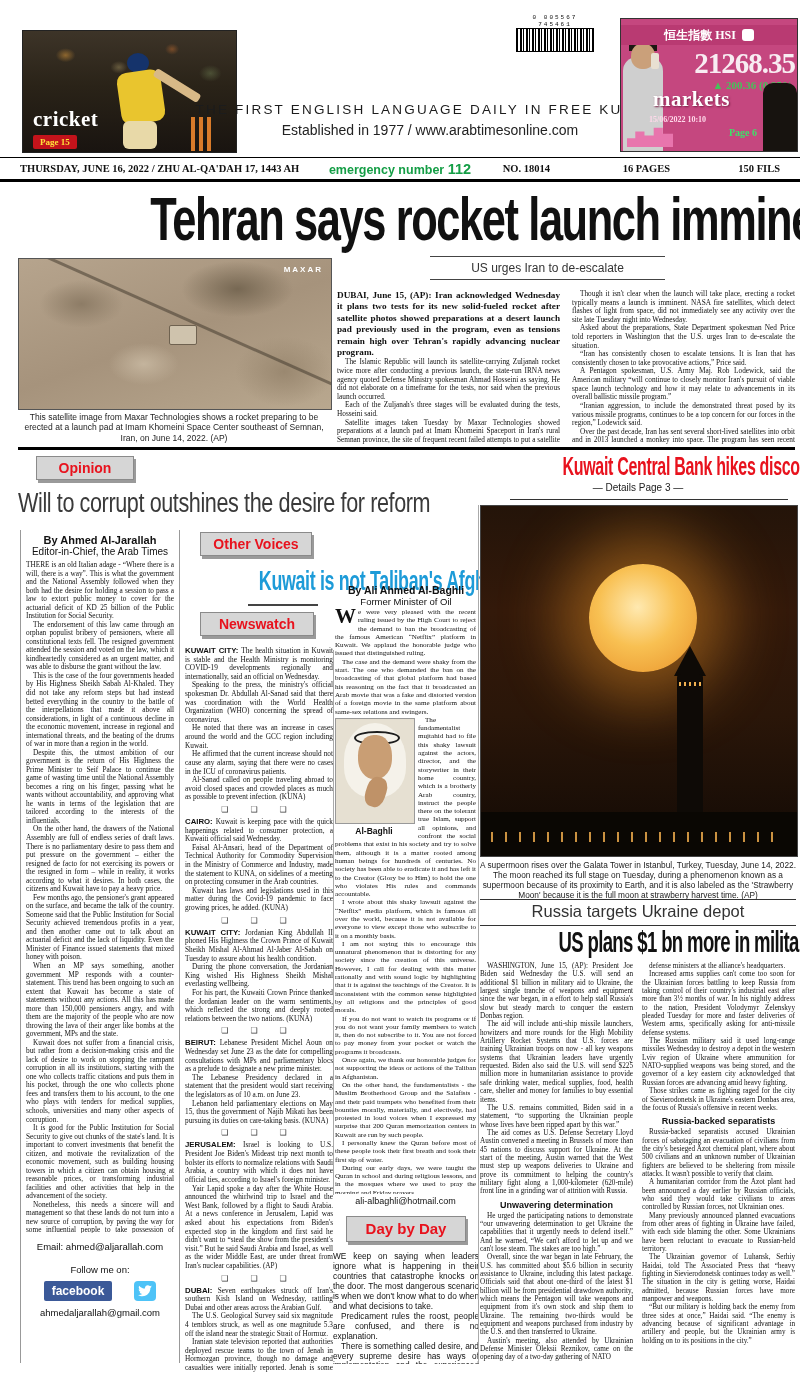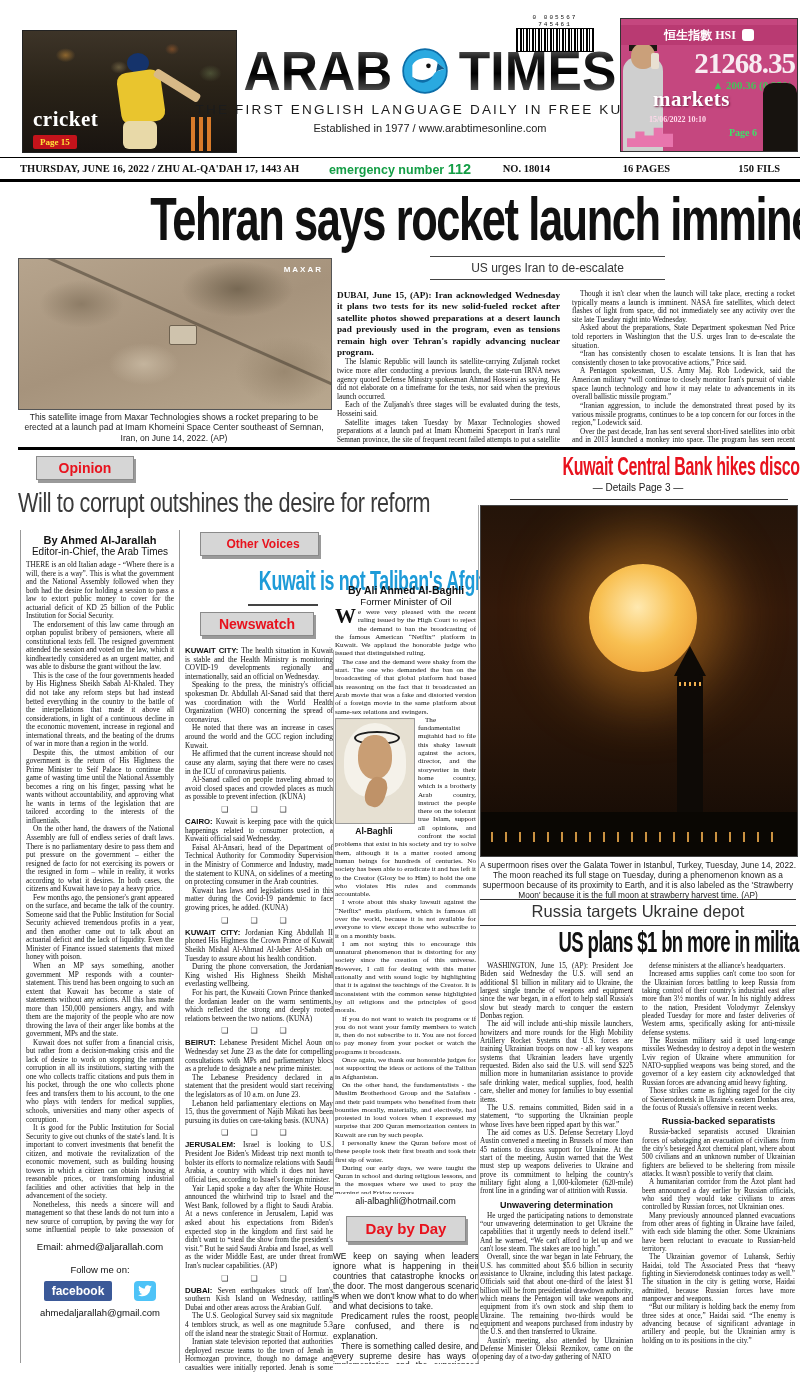--- a/index.html
+++ b/index.html
@@ -24,21 +24,21 @@
     background:repeating-linear-gradient(90deg,#d97b2a 0 4px,transparent 4px 8px);}
   .ck-word{position:absolute;left:10px;top:76px;color:#fff;font-weight:900;font-size:21px;letter-spacing:.5px;}
   .ck-page{position:absolute;left:10px;top:104px;background:#c3131b;color:#ffe13a;font-weight:700;font-size:9px;padding:2px 7px;border-radius:2px;}
   #masthead-logo{left:240px;top:38px;width:380px;text-align:center;}
   .logo-row{display:flex;align-items:center;justify-content:center;gap:4px;}
   .logo-word{font-family:"Liberation Sans",sans-serif;font-weight:900;font-size:56px;letter-spacing:0px;
     background:linear-gradient(180deg,#a8a8a8 0%,#222 30%,#000 55%,#3a3a3a 75%,#909090 100%);
     -webkit-background-clip:text;background-clip:text;color:transparent;transform:scaleX(.92);}
   .logo-bird{width:46px;height:46px;flex:0 0 auto;}
   #masthead-tagline{left:170px;top:102px;width:520px;text-align:center;font-size:13.5px;letter-spacing:2.2px;color:#1c1c1c;}
-  #masthead-est{left:170px;top:122px;width:520px;text-align:center;font-size:11px;color:#222;}
+  #masthead-est{left:170px;top:122px;width:520px;text-align:center;font-size:14px;color:#222;}
   #barcode{left:516px;top:14px;width:78px;height:30px;}
   #barcode .bc-num{font-size:6px;letter-spacing:2px;text-align:center;font-family:"Liberation Mono",monospace;}
   #barcode .bc-bars{height:22px;border:1px solid #000;
     background:repeating-linear-gradient(90deg,#000 0 1px,#fff 1px 3px,#000 3px 5px,#fff 5px 6px);}
   #markets-promo{left:620px;top:18px;width:176px;height:132px;overflow:hidden;border:1px solid #333;background:#c5477f;}
   .mk-row1{position:absolute;left:0;top:6px;width:100%;height:20px;background:#b93a72;color:#fff;font-weight:700;
     font-size:12px;display:flex;align-items:center;justify-content:center;gap:6px;}
   .mk-logo{display:inline-block;width:12px;height:12px;background:#fff;border-radius:3px;}
   .mk-big{position:absolute;right:2px;top:28px;font-weight:700;font-size:29px;color:#f8ecf2;letter-spacing:-1px;}
   .mk-chg{position:absolute;right:4px;top:60px;font-weight:700;font-size:11px;color:#47c15a;}
@@ -96,21 +96,21 @@
   #opinion-body{height:672px;overflow:hidden;}
   #opinion-body p{font-size:7.3px;line-height:1.17;text-align:justify;margin:0;text-indent:7px;}
   #opinion-body p:first-child{text-indent:0;}
   .op-email{font-family:"Liberation Sans",sans-serif;font-size:9.5px;text-align:center;margin-top:8px;}
   .op-follow{font-family:"Liberation Sans",sans-serif;font-size:9.5px;text-align:center;margin-top:12px;}
   .op-icons{display:flex;justify-content:center;align-items:center;gap:22px;margin-top:6px;}
   .fb-logo{background:#3b5998;color:#fff;font-family:"Liberation Sans",sans-serif;font-weight:700;font-size:12px;padding:3px 8px;border-radius:2px;}
   .tw-logo{width:22px;height:20px;background:#4ec3f7;border-radius:4px;display:flex;align-items:center;justify-content:center;}
   .op-gmail{font-family:"Liberation Sans",sans-serif;font-size:9.5px;text-align:center;margin-top:6px;}
   
-  #othervoices-box{left:200px;top:532px;width:110px;height:22px;font-size:12px;line-height:22px;padding-left:7px;}
+  #othervoices-box{left:200px;top:532px;width:110px;height:22px;font-size:14px;line-height:22px;}
   #ov-headline{left:185px;top:566px;width:292px;text-align:center;}
   #ov-headline span{font-family:"Liberation Sans",sans-serif;font-weight:700;font-size:27px;color:#1d9bd8;letter-spacing:-.5px;transform:scaleX(.66);}
   #ov-rule{left:248px;top:604px;width:70px;height:2px;background:#444;}
   #newswatch-box{left:200px;top:612px;width:112px;height:22px;font-size:14px;line-height:22px;}
   #newswatch-col{left:185px;top:646px;width:148px;height:727px;overflow:hidden;}
   #newswatch-col p{font-size:7.3px;line-height:1.18;text-align:justify;margin:0;text-indent:7px;}
   .news-lead{font-family:"Liberation Sans",sans-serif;font-weight:700;font-size:7.8px;}
   .news-divider{text-align:center;font-size:8px;color:#333;letter-spacing:10px;margin:3px 0;}
   #ab-byline{left:337px;top:584px;width:138px;text-align:center;}
   .ab-by{font-family:"Liberation Sans",sans-serif;font-weight:700;font-size:10.5px;}
@@ -170,33 +170,20 @@
   <div class="abs" id="cricket-promo">
     <div class="ck-helmet"></div>
     <div class="ck-body"></div>
     <div class="ck-bat"></div>
     <div class="ck-pads"></div>
     <div class="ck-wkt"></div>
     <div class="ck-word">cricket</div>
     <div class="ck-page">Page 15</div>
   </div>
 
-  <div class="abs" id="masthead-logo">
-    <div class="logo-row">
-      <span class="logo-word">ARAB</span>
-      <svg class="logo-bird" viewBox="0 0 40 40">
-        <circle cx="20" cy="20" r="19" fill="#2aa9e0" stroke="#0d6ea8" stroke-width="1.5"></circle>
-        <path d="M9 15 C13 7 27 7 31 13 L37 18 C31 20 29 20 27 24 C23 31 13 31 9 25 Z" fill="#ffffff"></path>
-        <path d="M31 13 L37 18 C33 19 31 19.5 29.5 21 Z" fill="#0d5c8c"></path>
-        <circle cx="23" cy="15.5" r="2" fill="#101010"></circle>
-        <path d="M9 25 C14 29 22 29 27 24 C24 32 13 32 9 25 Z" fill="#0d6ea8"></path>
-      </svg>
-      <span class="logo-word">TIMES</span>
-    </div>
-  </div>
   <div class="abs sans" id="masthead-tagline">THE FIRST ENGLISH LANGUAGE DAILY IN FREE KUWAIT</div>
   <div class="abs sans" id="masthead-est">Established in 1977 / www.arabtimesonline.com</div>
 
   <div class="abs" id="barcode">
     <div class="bc-num">0 005567 745461</div>
     <div class="bc-bars"></div>
   </div>
 
   <div class="abs" id="markets-promo">
     <div class="mk-person"></div>

